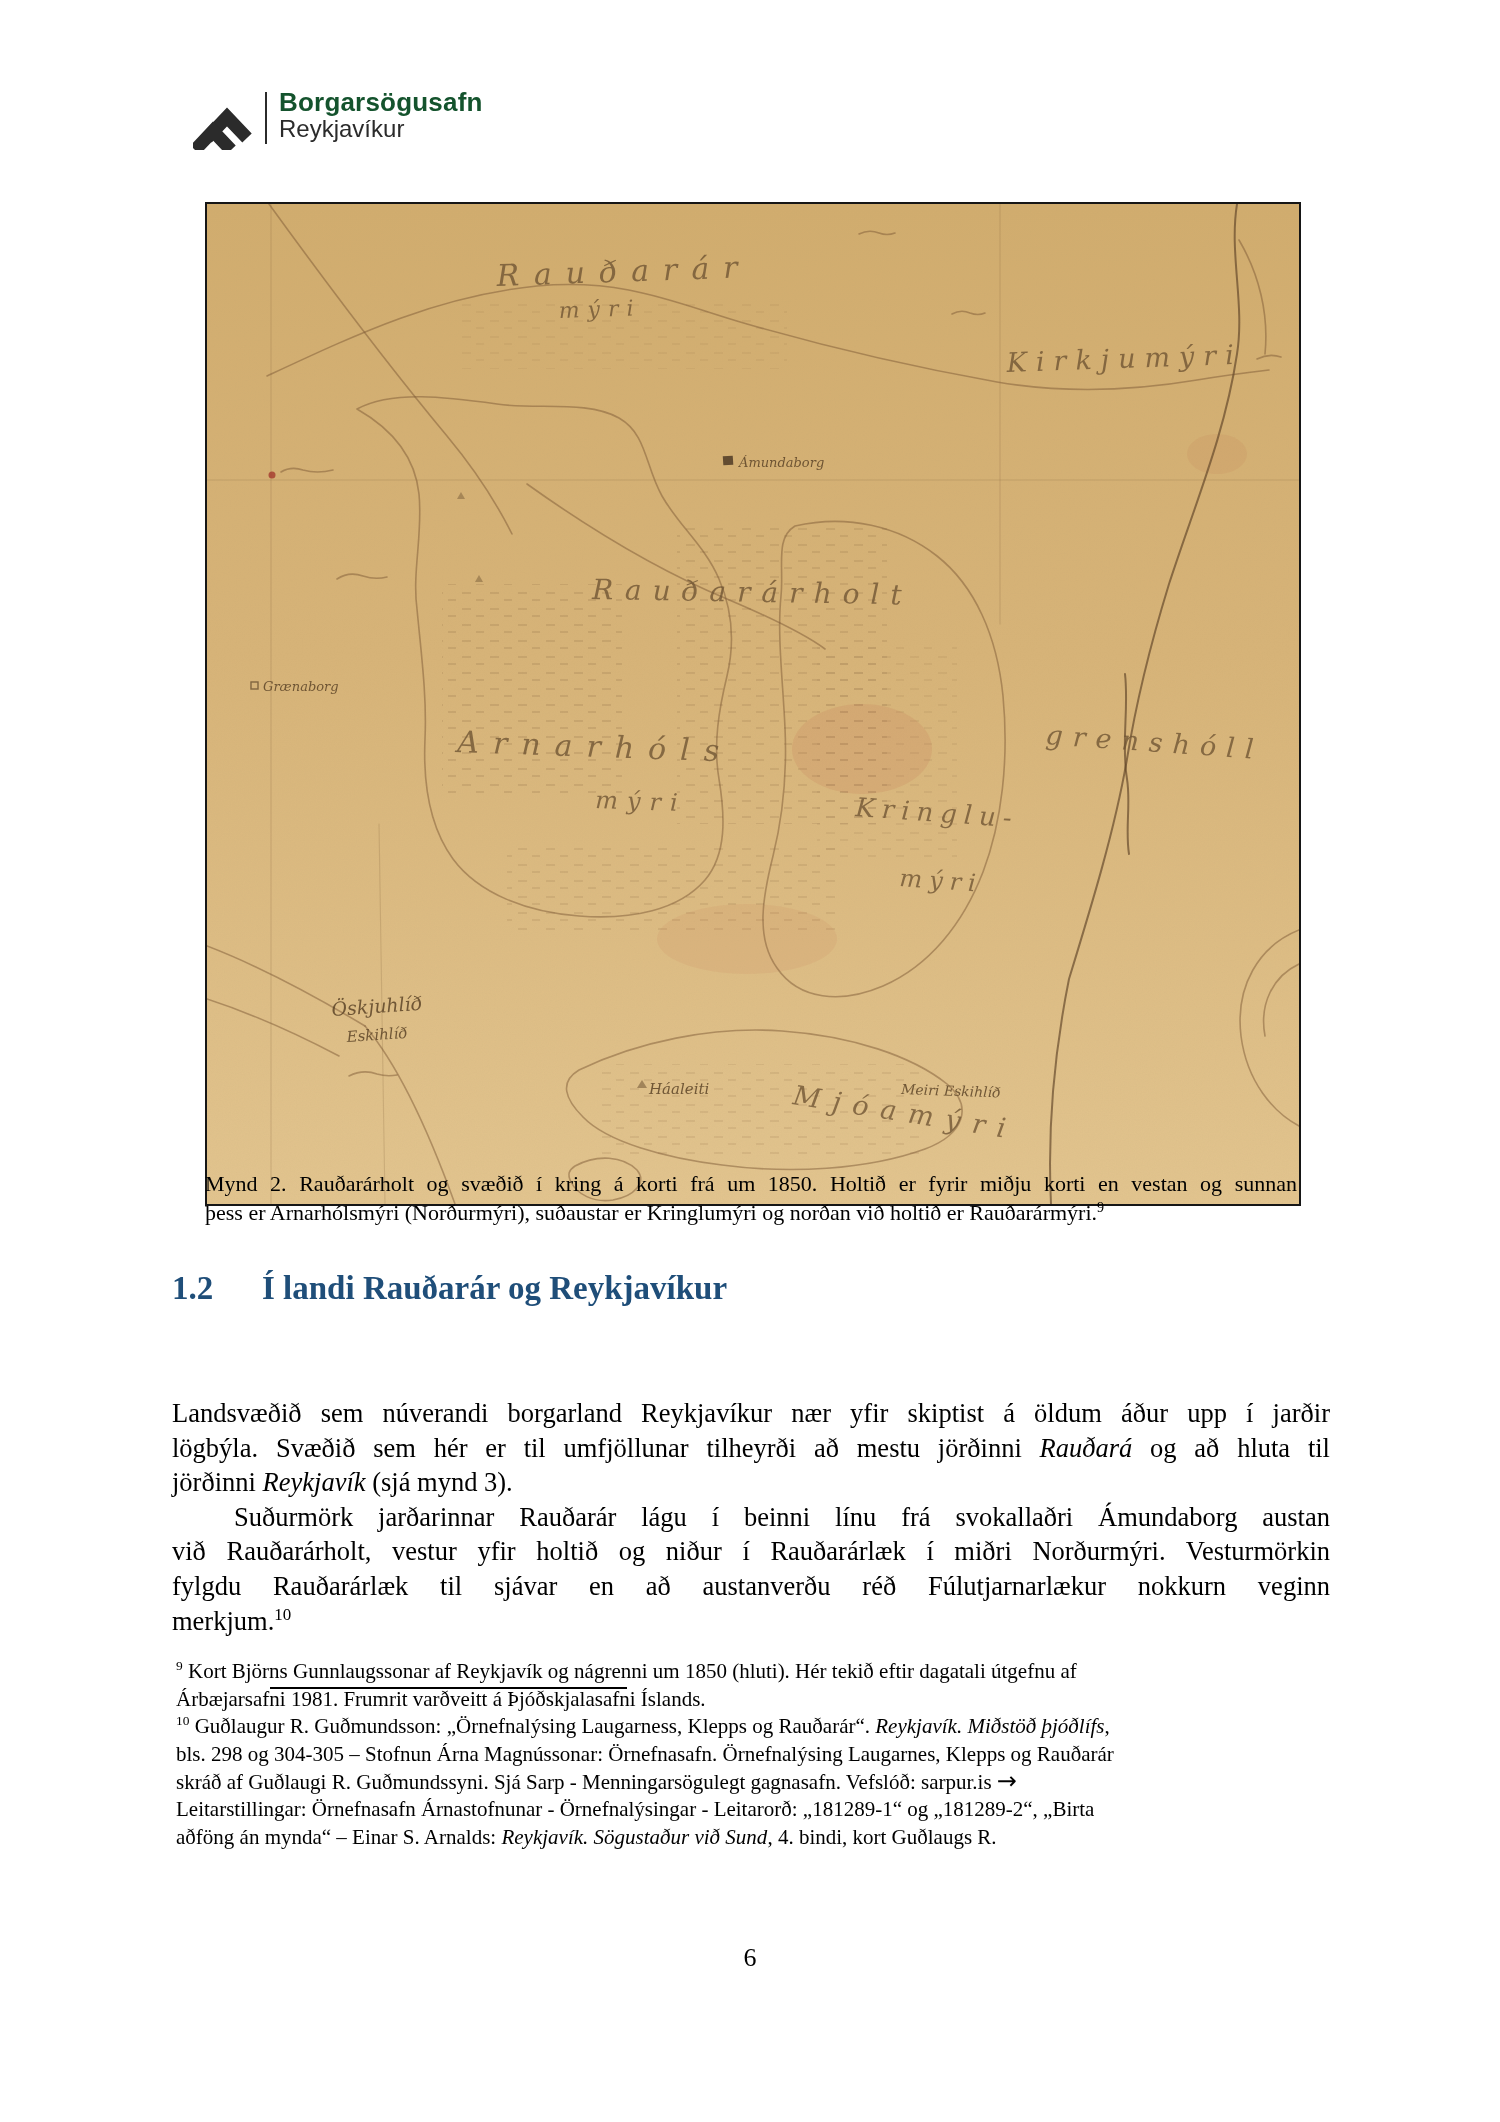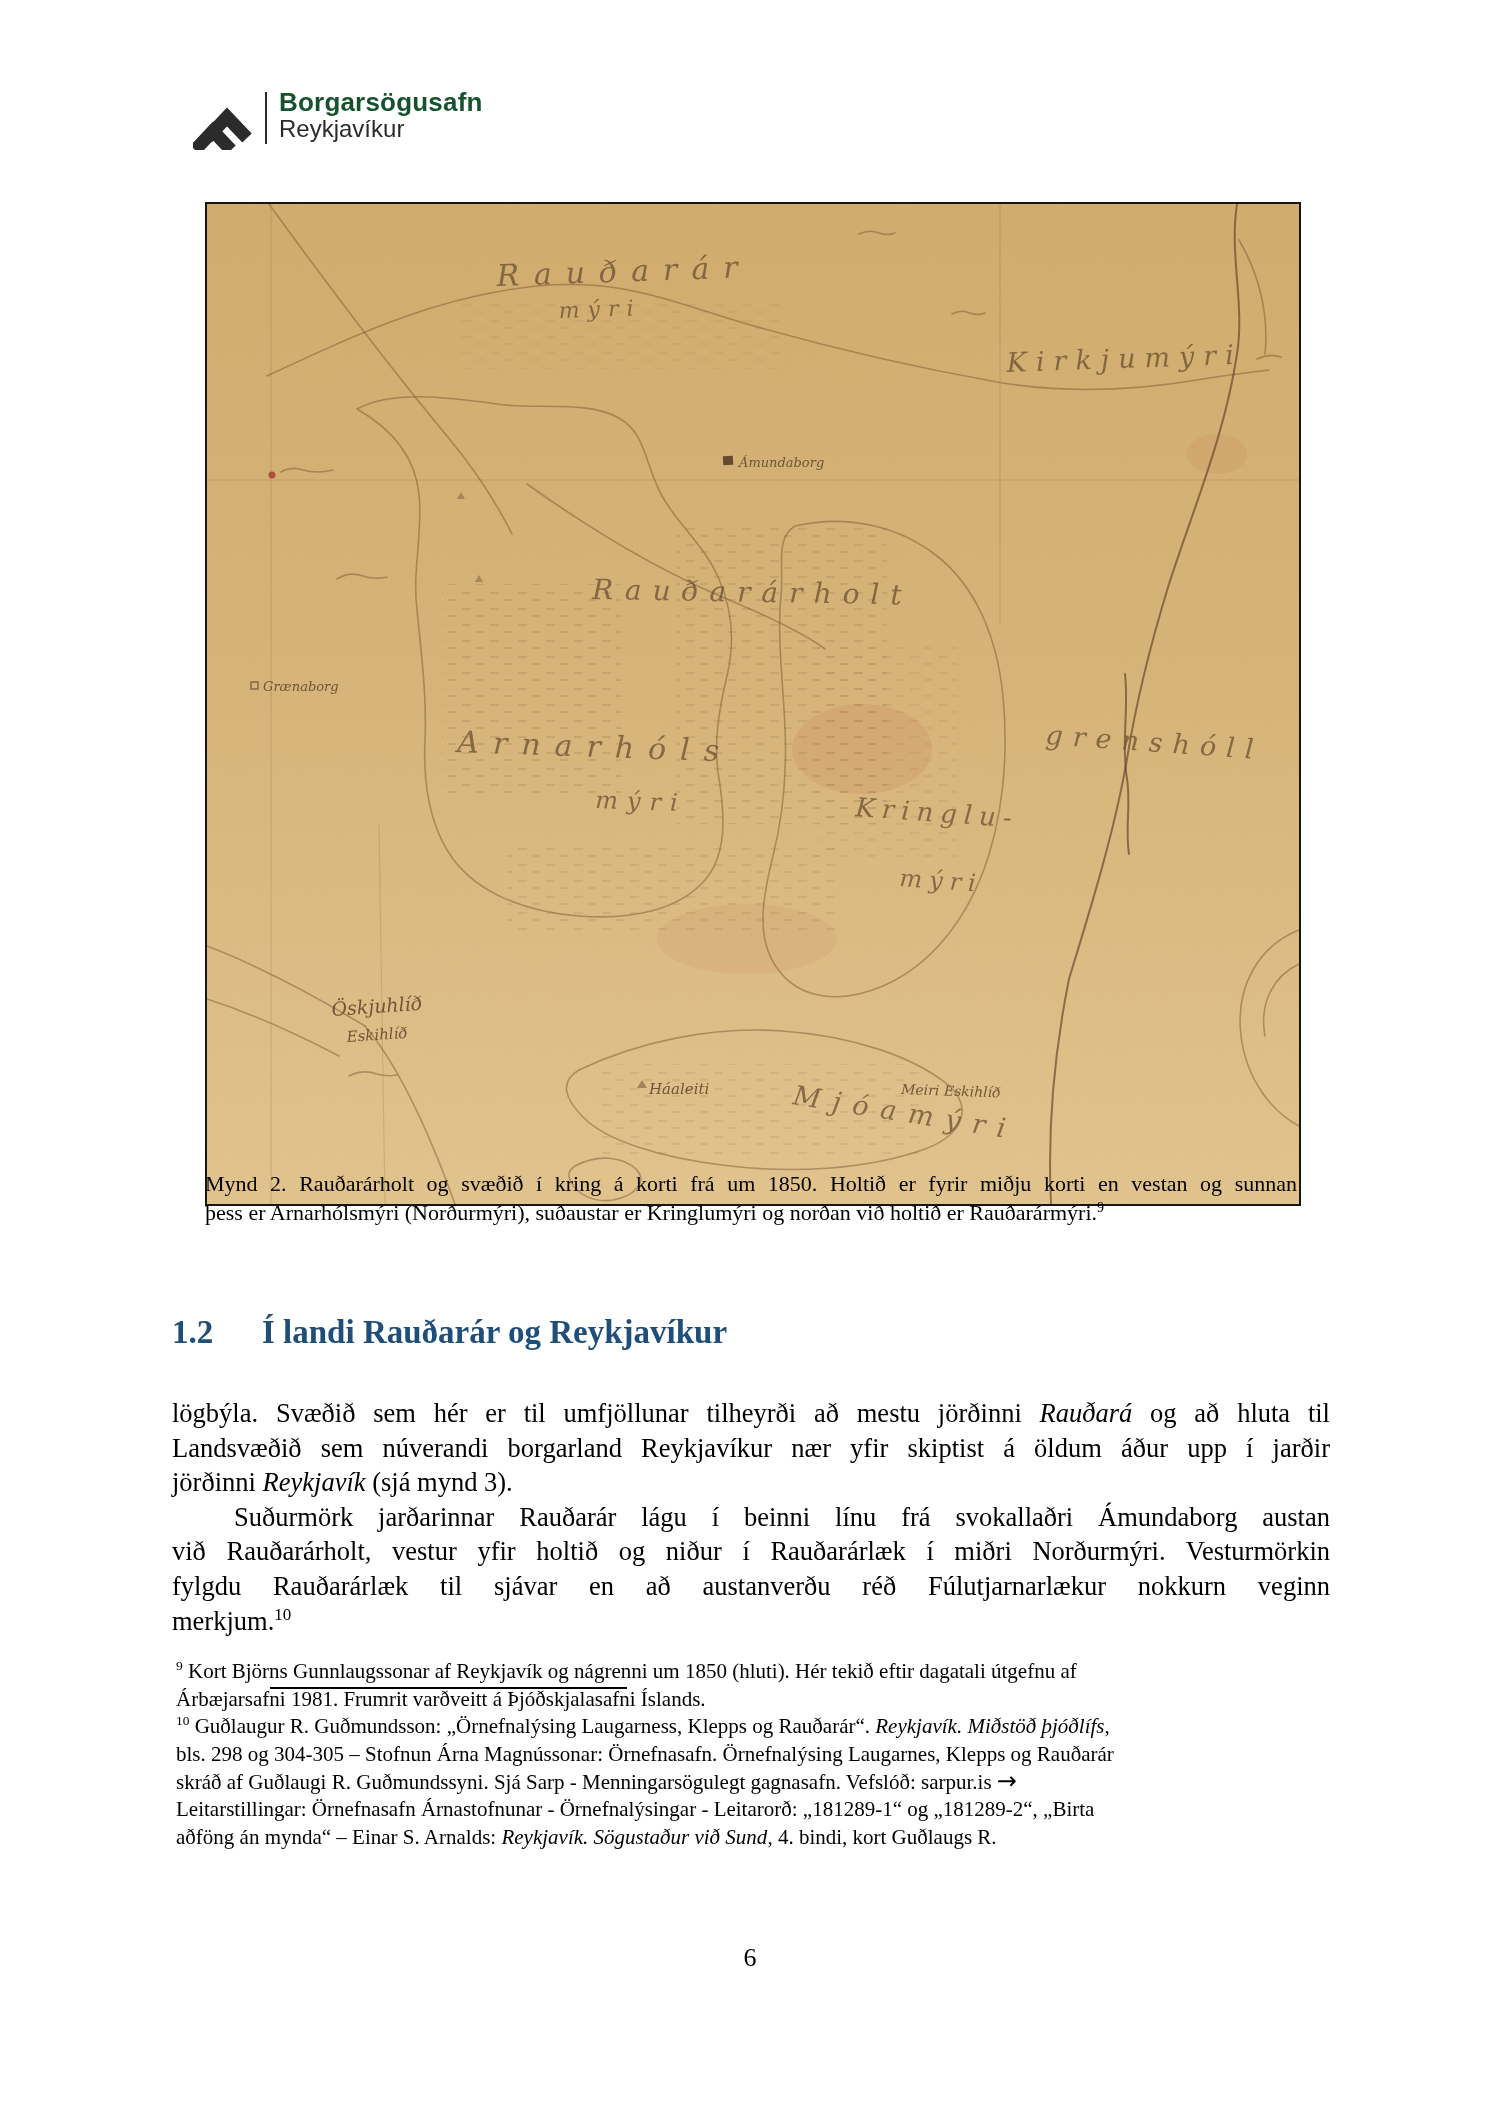--- a/index.html
+++ b/index.html
@@ -19,21 +19,21 @@
   .inkline{fill:none;stroke:#7d5a36;stroke-width:1.6;opacity:.5;stroke-linecap:round;}
   .inkfaint{fill:none;stroke:#8a6a45;stroke-width:1.1;opacity:.25;stroke-linecap:round;}
   .inkdark{fill:none;stroke:#5d4226;stroke-width:2;opacity:.65;stroke-linecap:round;}
   .ml{font-family:"DejaVu Serif",serif;font-style:italic;fill:#6f5433;opacity:.78;}
   .mls{font-family:"DejaVu Serif",serif;font-style:italic;fill:#5d4528;opacity:.85;}
   
   .caption{position:absolute;left:205px;top:1170px;width:1092px;font-size:22px;line-height:28.5px;}
   .cap-line.j{text-align:justify;text-align-last:justify;}
   sup{font-size:64%;vertical-align:super;line-height:0;}
   
-  .heading{position:absolute;left:172px;top:1314px;margin:0;display:flex;
+  .heading{position:absolute;left:172px;top:1270px;margin:0;display:flex;
            font-size:33px;font-weight:bold;color:#1F4E79;font-family:"Liberation Serif",serif;}
   .h-num{width:90px;}
   
   .body-text{position:absolute;left:172px;top:1396px;width:1158px;font-size:26.5px;line-height:34.6px;}
   .bline{height:34.6px;white-space:nowrap;}
   .bline.j{text-align:justify;text-align-last:justify;white-space:normal;}
   .bline.indent{text-indent:62px;}
   .ital{font-style:italic;}
   
   .fn-sep{position:absolute;left:270px;top:1687px;width:357px;height:2px;background:#000;}
@@ -150,22 +150,22 @@
     <div class="cap-line j"><span>Mynd 2. Rauðarárholt og svæðið í kring á korti frá um 1850. Holtið er fyrir miðju korti en vestan og sunnan</span></div>
     <div class="cap-line"><span>þess er Arnarhólsmýri (Norðurmýri), suðaustar er Kringlumýri og norðan við holtið er Rauðarármýri.</span><sup>9</sup></div>
   </div>
 
   <h2 class="heading">
     <span class="h-num">1.2</span>
     <span class="h-title">Í landi Rauðarár og Reykjavíkur</span>
   </h2>
 
   <div class="body-text">
+    <div class="bline j"><span>Landsvæðið sem núverandi borgarland Reykjavíkur nær yfir skiptist á öldum áður upp í jarðir</span></div>
     <div class="bline j"><span>lögbýla. Svæðið sem hér er til umfjöllunar tilheyrði að mestu jörðinni </span><span class="ital">Rauðará</span><span> og að hluta til</span></div>
-    <div class="bline j"><span>Landsvæðið sem núverandi borgarland Reykjavíkur nær yfir skiptist á öldum áður upp í jarðir</span></div>
     <div class="bline"><span>jörðinni </span><span class="ital">Reykjavík</span><span> (sjá mynd 3).</span></div>
     <div class="bline j indent"><span>Suðurmörk jarðarinnar Rauðarár lágu í beinni línu frá svokallaðri Ámundaborg austan</span></div>
     <div class="bline j"><span>við Rauðarárholt, vestur yfir holtið og niður í Rauðarárlæk í miðri Norðurmýri. Vesturmörkin</span></div>
     <div class="bline j"><span>fylgdu Rauðarárlæk til sjávar en að austanverðu réð Fúlutjarnarlækur nokkurn veginn</span></div>
     <div class="bline"><span>merkjum.</span><sup>10</sup></div>
   </div>
 
   <div class="fn-sep"></div>
 
   <div class="footnotes">

